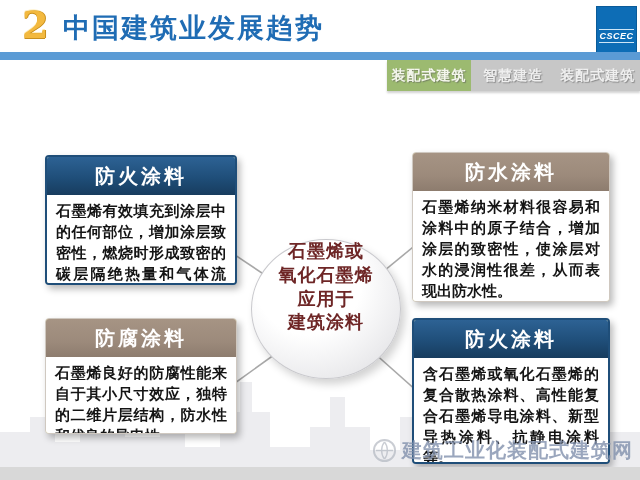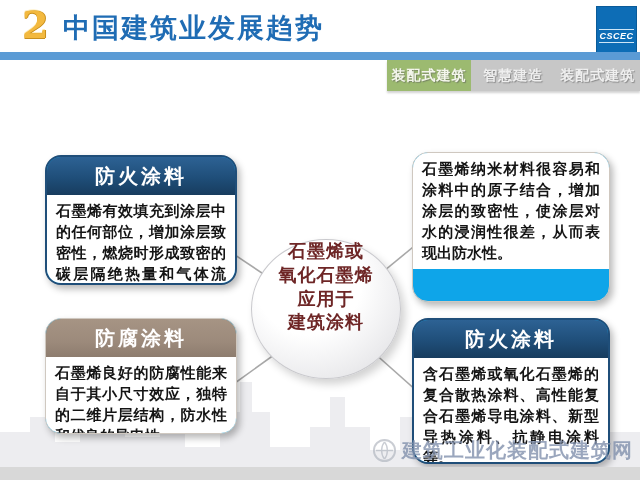--- a/index.html
+++ b/index.html
@@ -29,21 +29,21 @@
   .slide-title-row{position:absolute;top:97px;left:48px;display:flex;align-items:center;gap:9px;z-index:5;}
   .pin{width:21px;height:27px;flex:0 0 auto;}
   .slide-title{font-size:20px;font-weight:bold;color:#1b1b1b;letter-spacing:1px;}
 
   
   .skyline{position:absolute;bottom:13px;left:0;width:640px;height:105px;z-index:0;}
   .connectors{position:absolute;top:0;left:0;width:640px;height:480px;z-index:1;pointer-events:none;}
   .bottom-band{position:absolute;bottom:0;left:0;width:640px;height:13px;background:#d8d8d8;z-index:4;}
 
   
-  .card{position:absolute;border-radius:16px;overflow:hidden;z-index:2;background:#0ea5e9;
+  .card{position:absolute;border-radius:4px;overflow:hidden;z-index:2;background:#fef9c3;
     box-shadow:3px 4px 7px rgba(0,0,0,.28);}
   .card.blue{border:2px solid #1f4e79;}
   .card.brown{border:1px solid #cfc8c0;}
   .card-header{height:38px;display:flex;align-items:center;justify-content:center;color:#ffffff;
     font-size:20px;font-weight:bold;letter-spacing:3px;}
   .card.blue .card-header{background:linear-gradient(180deg,#2d6294 0%,#1f4e79 55%,#173c5e 100%);}
   .card.brown .card-header{background:linear-gradient(180deg,#a69484 0%,#9c8a7b 60%,#8d7c6e 100%);}
   .card-body{padding:5px 9px 6px 9px;font-size:15px;font-weight:bold;color:#141414;line-height:1.4;
     text-align:justify;background:#ffffff;}
   .card-tl{left:45px;top:155px;width:192px;height:130px;}
@@ -95,20 +95,21 @@
     <line x1="418" y1="392" x2="364" y2="344" stroke="#a8a8a8" stroke-width="1.6"></line>
   </svg>
 
 
   <div class="card blue card-tl">
     <div class="card-header">防火涂料</div>
     <div class="card-body">石墨烯有效填充到涂层中的任何部位，增加涂层致密性，燃烧时形成致密的碳层隔绝热量和气体流通。</div>
   </div>
 
   <div class="card brown card-tr">
+    <div class="card-header">防水涂料</div>
     <div class="card-body">石墨烯纳米材料很容易和涂料中的原子结合，增加涂层的致密性，使涂层对水的浸润性很差，从而表现出防水性。</div>
   </div>
 
   <div class="card brown card-bl">
     <div class="card-header">防腐涂料</div>
     <div class="card-body">石墨烯良好的防腐性能来自于其小尺寸效应，独特的二维片层结构，防水性和优良的导电性。</div>
   </div>
 
   <div class="card blue card-br">
     <div class="card-header">防火涂料</div>

